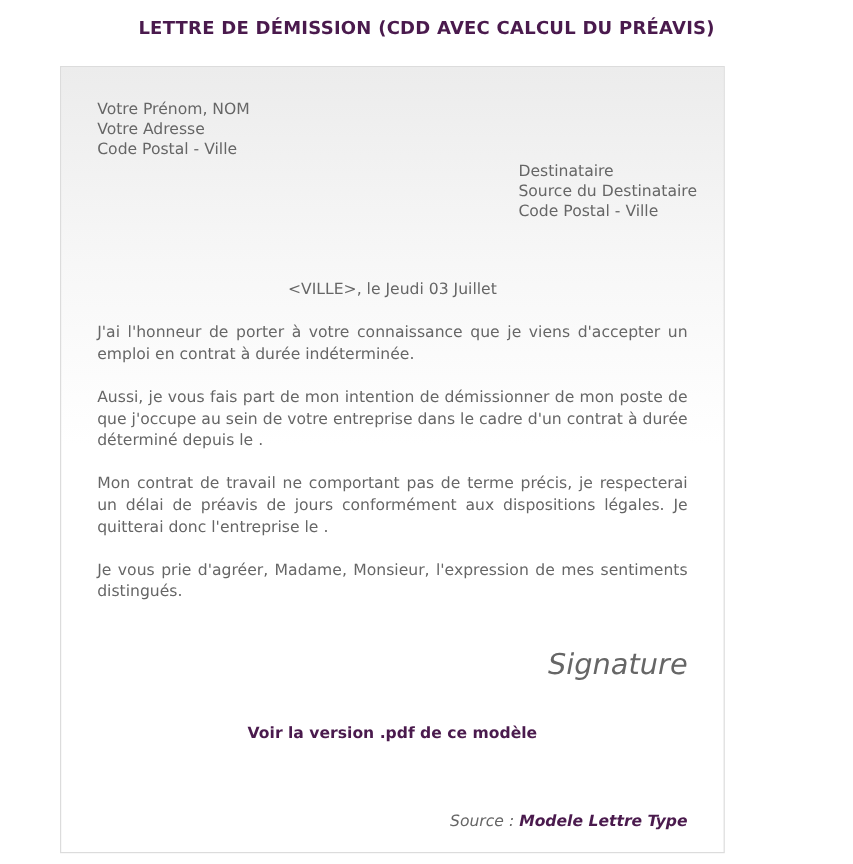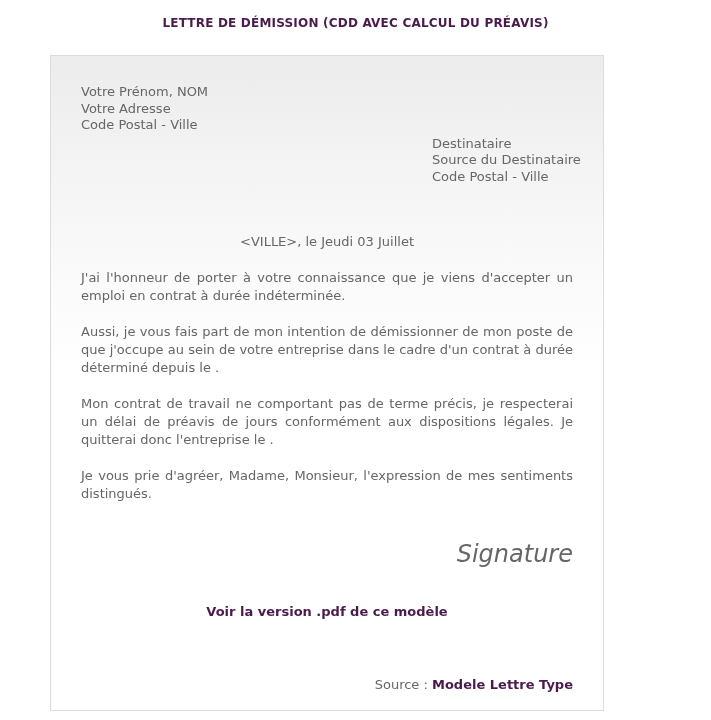--- a/index.html
+++ b/index.html
@@ -14,21 +14,21 @@
     height: 720px;
     position: relative;
     background: #ffffff;
     overflow: hidden;
   }
   .page-title {
     height: 46px;
     display: flex;
     align-items: center;
     justify-content: center;
-    font-size: 12px;
+    font-size: 15px;
     font-weight: bold;
     color: #4a1a4d;
     letter-spacing: 0.2px;
   }
   .letter-box {
     box-sizing: border-box;
     position: absolute;
     left: 50px;
     top: 55px;
     width: 554px;
@@ -75,20 +75,21 @@
     cursor: pointer;
     display: inline-block;
   }
   .pdf-subtitle {
     color: #4a1a4d;
     margin-top: 1px;
   }
   .source-line {
     margin-top: 57px;
     text-align: right;
+    font-style: italic;
   }
   .source-label { color: #666666; }
   .source-link {
     color: #4a1a4d;
     font-weight: bold;
     text-decoration: none;
     cursor: pointer;
   }
 </style>
 </head>

